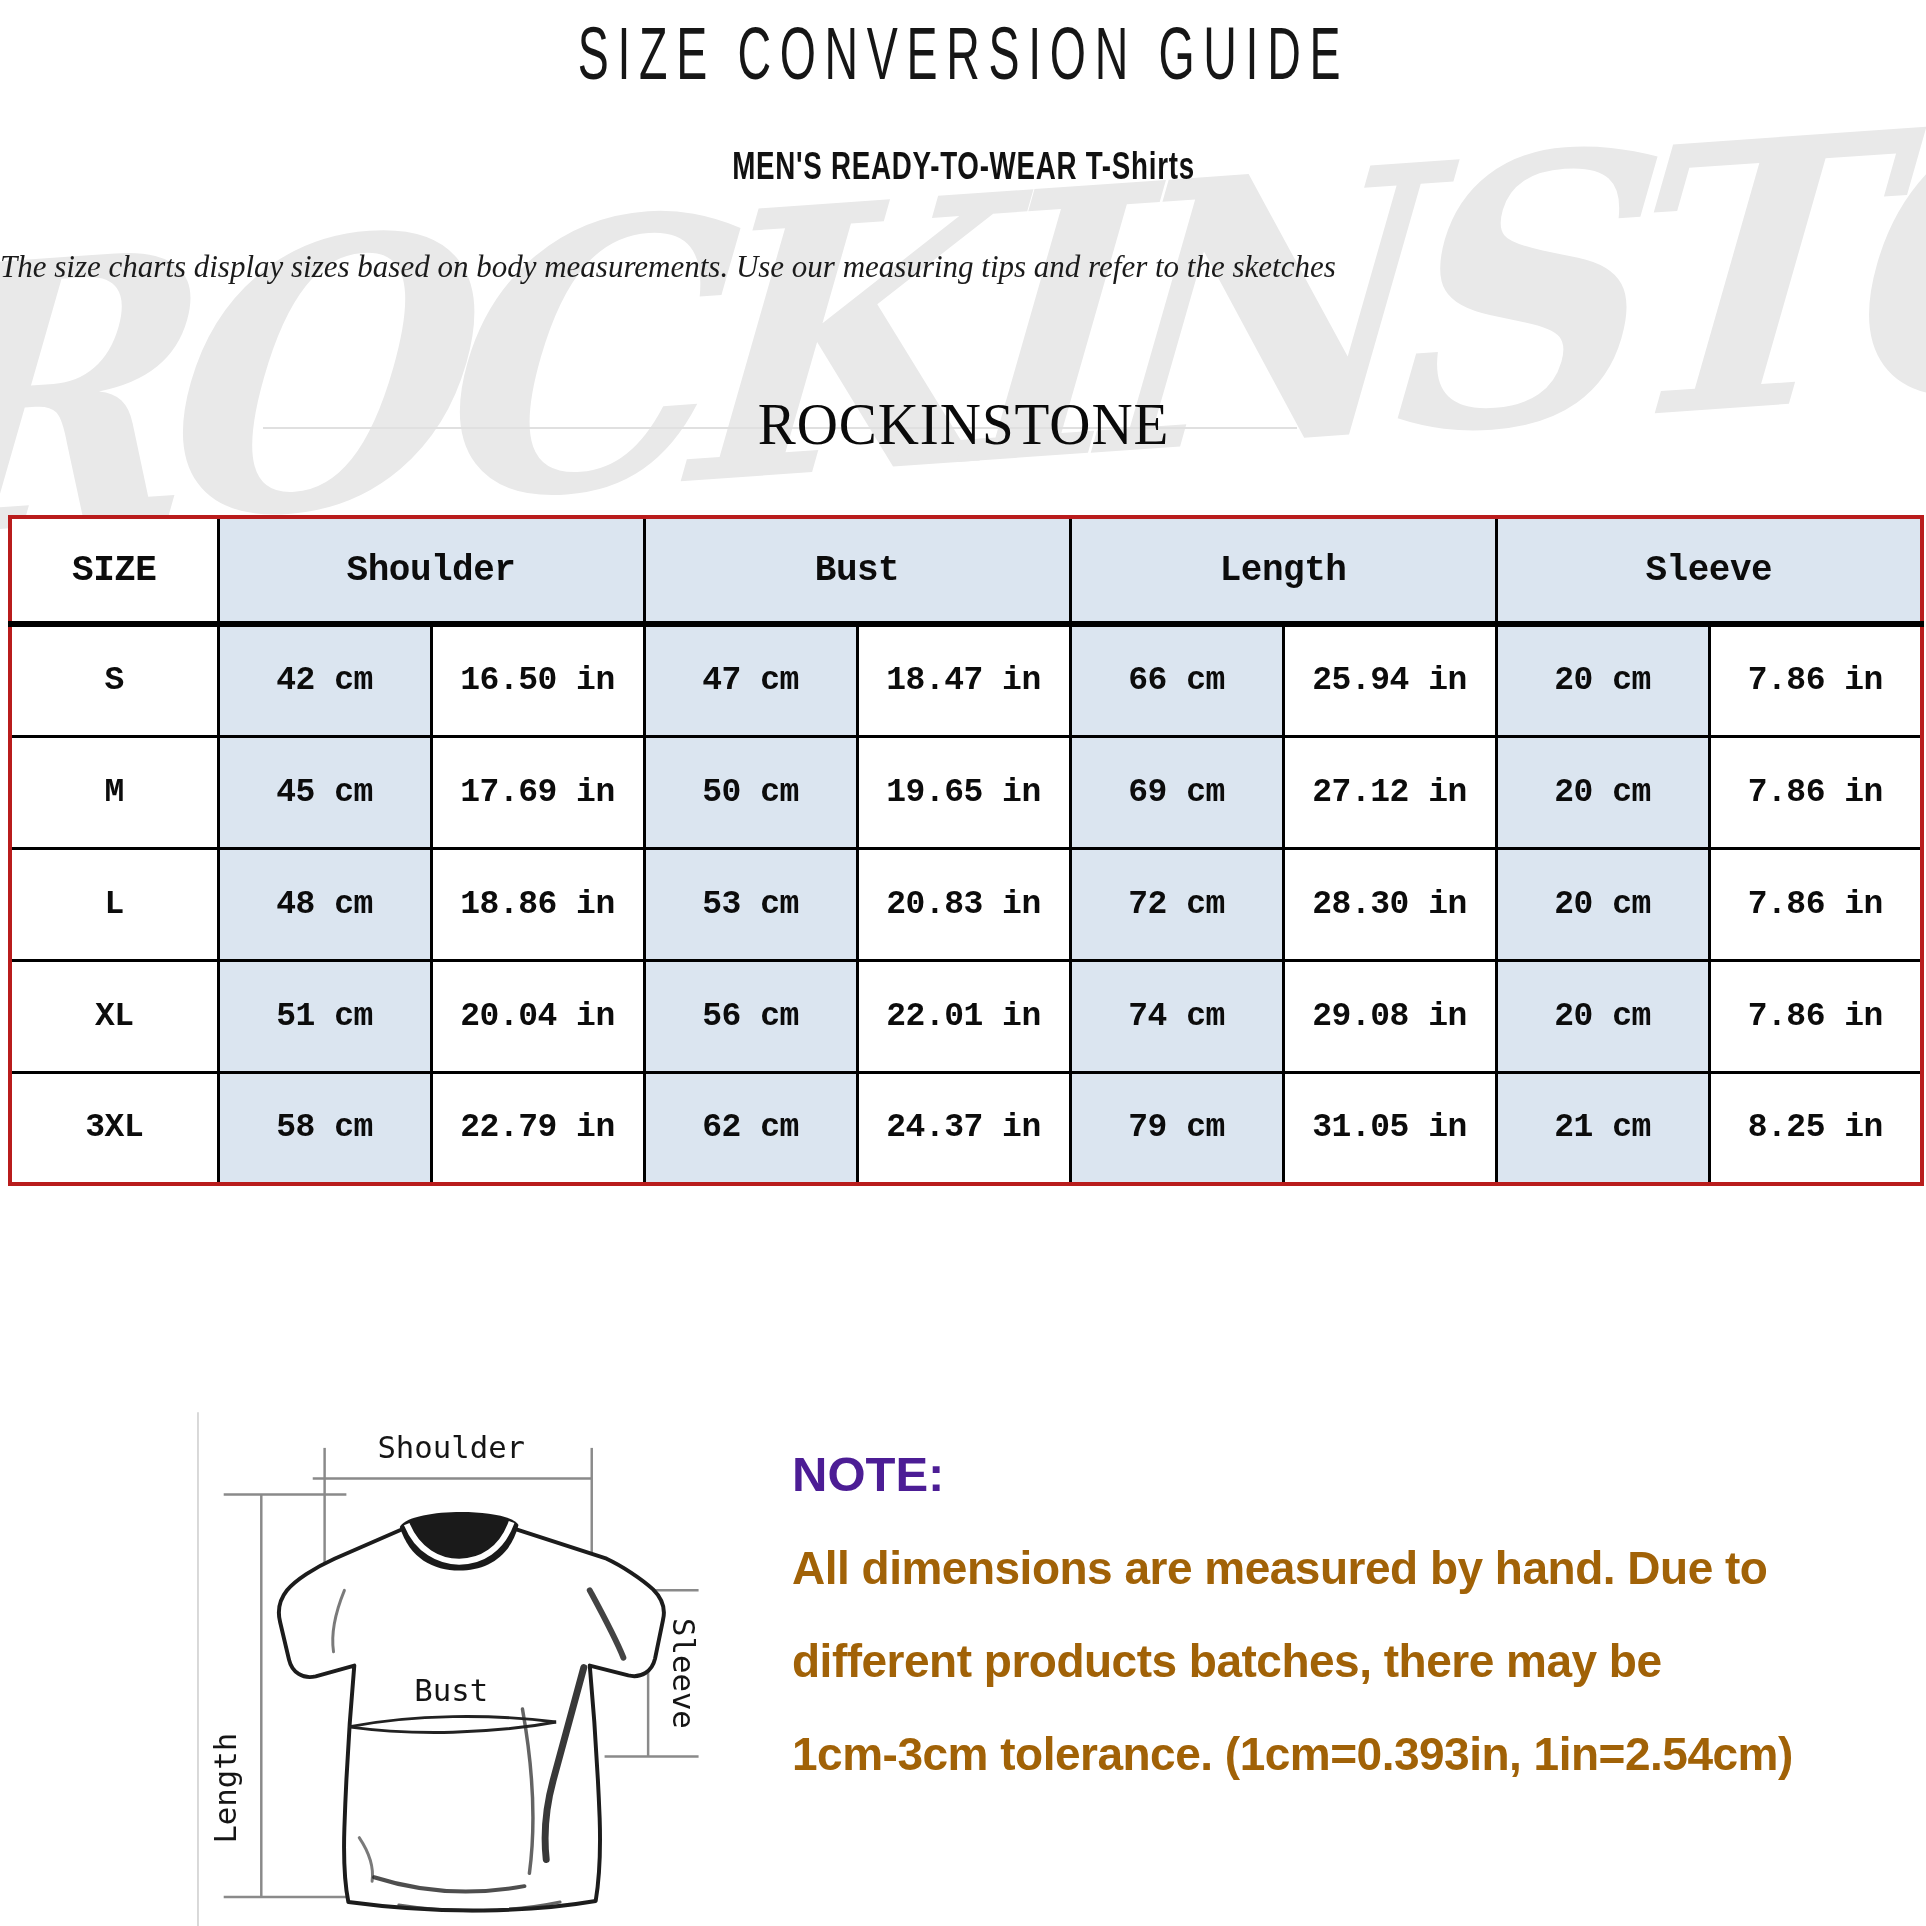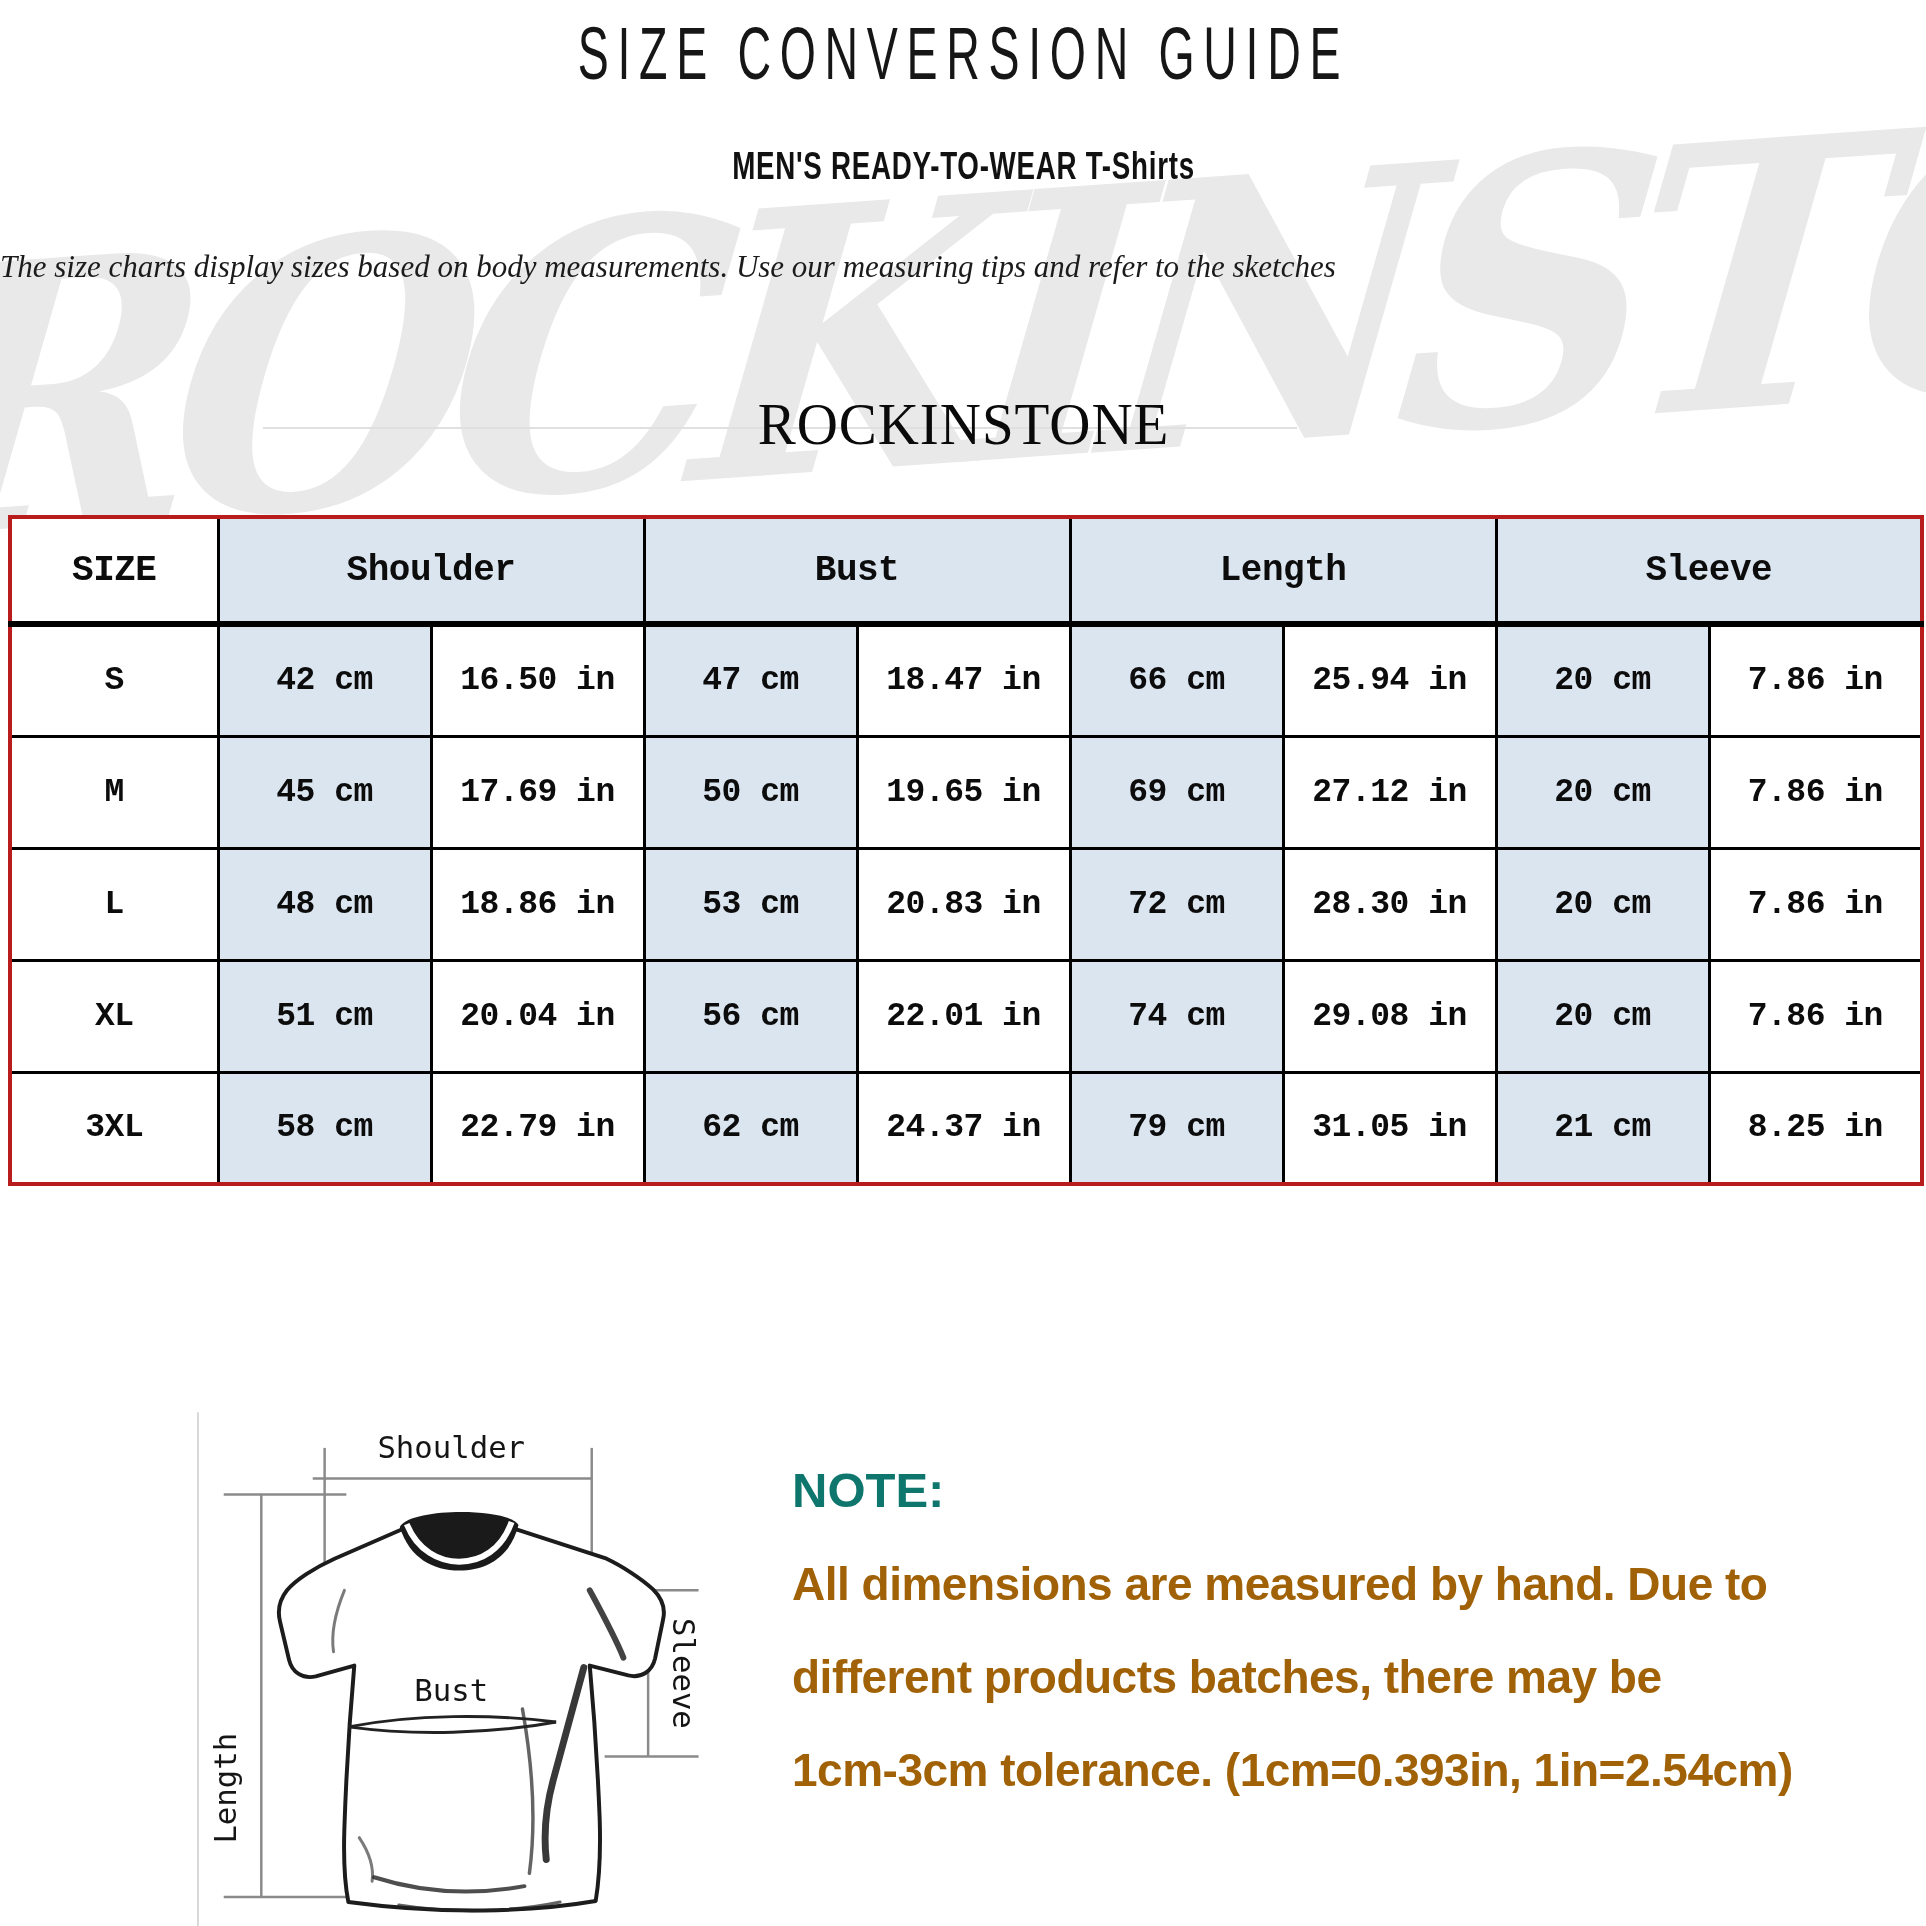--- a/index.html
+++ b/index.html
@@ -70,21 +70,21 @@
 
   
   .sketch { position:absolute; left:196px; top:1412px; width:556px; height:515px; z-index:1; }
   .sketch text {
     font-family:"DejaVu Sans Mono", monospace; font-size:31px; fill:#151515;
   }
 
   
   .note { position:absolute; left:792px; top:1447px; width:1069px; z-index:1; }
   .note-heading {
-    font-size:49px; font-weight:700; color:#0f766e; margin:16px 0 40px 0; line-height:55px;
+    font-size:49px; font-weight:700; color:#4c1d95; margin:0 0 40px 0; line-height:55px;
   }
   .note-line {
     font-size:46px; font-weight:700; color:#a16207; margin:0 0 40px 0; line-height:53px;
     white-space:nowrap; letter-spacing:-0.5px;
   }
 </style>
 </head>
 <body>
 
 <div class="page">

